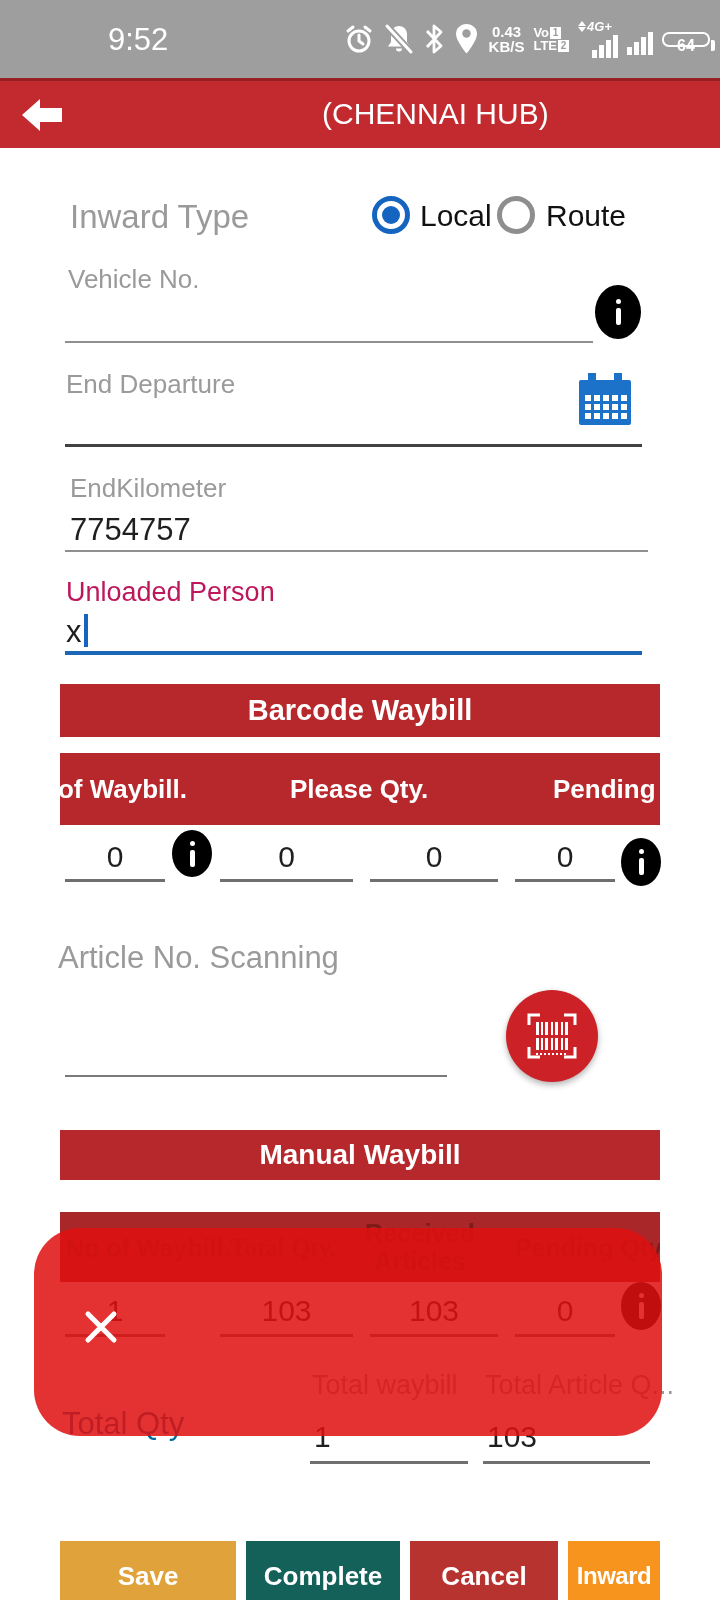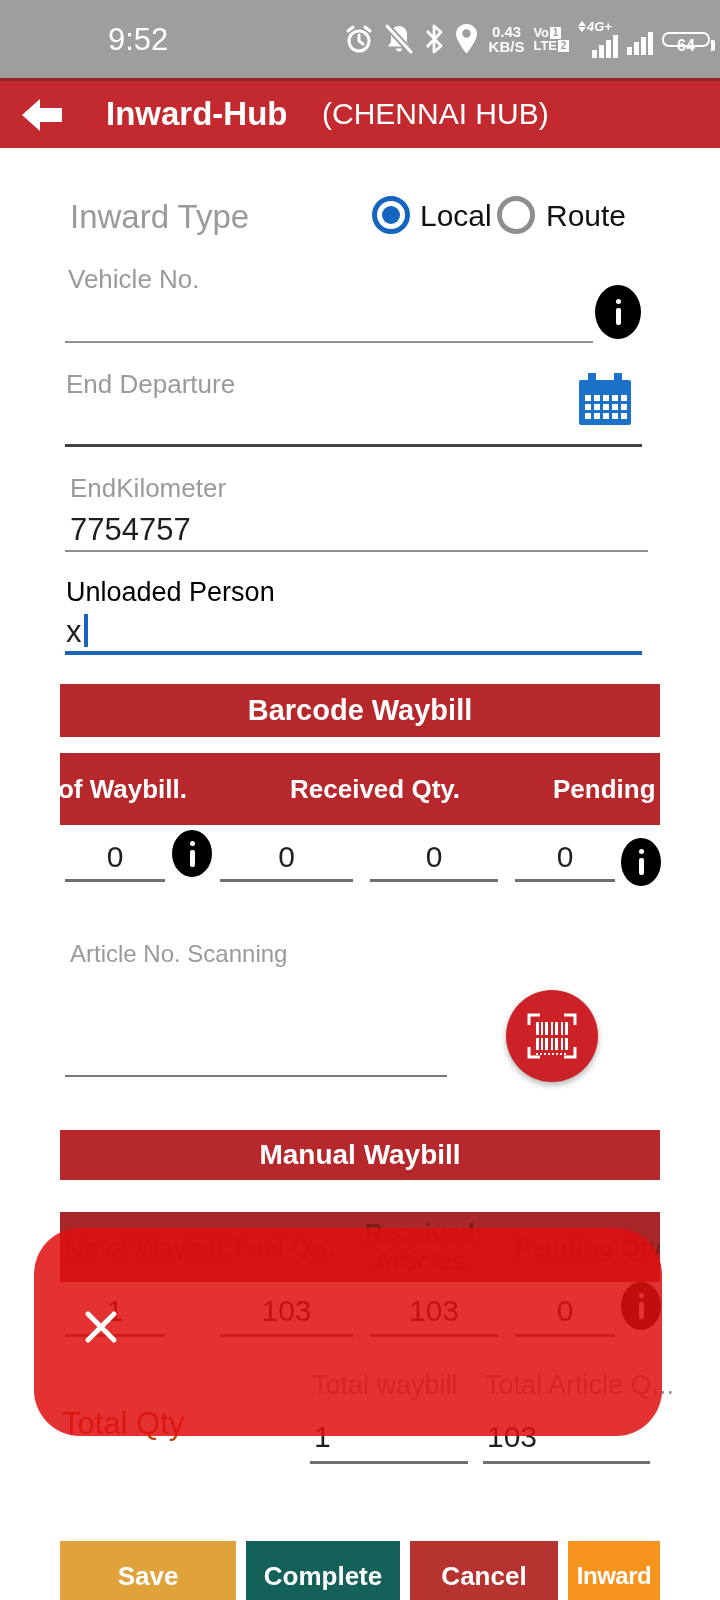--- a/index.html
+++ b/index.html
@@ -151,21 +151,20 @@
       <span class="battery"><span>64</span></span>
     </div>
   </div>
 
   <div id="header">
     <span id="back-btn">
       <svg width="44" height="36" viewBox="0 0 44 36">
           <path fill="#fff" d="M20 2L2 18l18 16v-9h22V11H20V2z"></path>
         </svg>
     </span>
-    <span id="hdr-title">Inward-Hub</span>
     <span id="hdr-sub">(CHENNAI HUB)</span>
   </div>
 
   <span class="lbl" style="left:70px; top:198px; font-size:33px;">Inward Type</span>
   <span class="radio sel" style="left:372px; top:196px;">
       <i></i>
     </span>
   <span class="rlabel" style="left:420px; top:199px;">Local</span>
   <span class="radio unsel" style="left:497px; top:196px;"></span>
   <span class="rlabel" style="left:546px; top:199px;">Route</span>
@@ -201,50 +200,50 @@
           <rect x="45" y="42" width="6" height="6"></rect>
       </g>
     </svg>
   </span>
   <span class="uline" style="left:65px; top:444px; width:577px; height:3px; background:#424242;"></span>
 
   <span class="lbl" style="left:70px; top:473px;">EndKilometer</span>
   <span class="val" style="left:70px; top:512px;">7754757</span>
   <span class="uline" style="left:65px; top:550px; width:583px;"></span>
 
-  <span class="lbl" style="left:66px; top:577px; font-size:27px; color:#000000;">Unloaded Person</span>
+  <span class="lbl" style="left:66px; top:577px; font-size:27px; color:#be185d;">Unloaded Person</span>
   <span class="val" style="left:66px; top:614px;"><span>x</span><span class="cursor"></span></span>
   <span class="uline" style="left:65px; top:651px; width:577px; height:4px; background:#1c67b5;"></span>
 
   <div class="banner" style="top:684px; height:53px; font-size:29px; line-height:53px;">Barcode Waybill</div>
 
   <div class="redband" style="top:753px; height:72px;">
     <span class="bandlbl" style="left:-44px;">No of Waybill.</span>
-    <span class="bandlbl" style="left:230px;">Received Qty.</span>
+    <span class="bandlbl" style="left:230px;">Please Qty.</span>
     <span class="bandlbl" style="left:493px;">Pending Qty.</span>
   </div>
 
   <span class="cellval" style="left:65px; top:840px; width:100px;">0</span>
   <span class="cell-ul" style="left:65px; top:879px; width:100px;"></span>
   <span class="info-icon icol" style="left:172px; top:830px; width:40px; height:47px;">
       <span class="idot"></span>
       <span class="istem"></span>
     </span>
   <span class="cellval" style="left:220px; top:840px; width:133px;">0</span>
   <span class="cell-ul" style="left:220px; top:879px; width:133px;"></span>
   <span class="cellval" style="left:370px; top:840px; width:128px;">0</span>
   <span class="cell-ul" style="left:370px; top:879px; width:128px;"></span>
   <span class="cellval" style="left:515px; top:840px; width:100px;">0</span>
   <span class="cell-ul" style="left:515px; top:879px; width:100px;"></span>
   <span class="info-icon icol" style="left:621px; top:838px; width:40px; height:48px;">
       <span class="idot"></span>
       <span class="istem"></span>
     </span>
 
-  <span class="lbl" style="left:70px; top:940px; font-size:24px;">Article No. Scanning</span>
+  <span class="lbl" style="left:58px; top:940px; font-size:31px;">Article No. Scanning</span>
   <span class="abs" style="left:65px; top:1015px; width:382px; height:58px;"></span>
   <span class="uline" style="left:65px; top:1075px; width:382px; background:#7a7a7a;"></span>
   <div id="scan-btn">
     <svg width="56" height="56" viewBox="0 0 56 56">
       <g stroke="#fff" stroke-width="3" fill="none">
         <path d="M5 17V7h11"></path>
           <path d="M40 7h11v10"></path>
           <path d="M51 39v10H40"></path>
           <path d="M16 49H5V39"></path>
       </g>
@@ -292,21 +291,21 @@
   <span class="cell-ul" style="left:370px; top:1334px; width:128px;"></span>
   <span class="cellval" style="left:515px; top:1294px; width:100px;">0</span>
   <span class="cell-ul" style="left:515px; top:1334px; width:100px;"></span>
   <span class="info-icon icol" style="left:621px; top:1282px; width:40px; height:48px;">
       <span class="idot"></span>
       <span class="istem"></span>
     </span>
 
   <span class="lbl" style="left:312px; top:1370px; font-size:27px;">Total waybill</span>
   <span class="lbl" style="left:485px; top:1370px; font-size:27px;">Total Article Q...</span>
-  <span class="val" style="left:62px; top:1406px; color:#c2410c;">Total Qty</span>
+  <span class="val" style="left:62px; top:1406px; color:#0369a1;">Total Qty</span>
   <span class="cellval" style="left:310px; top:1420px; width:90px; text-align:left; padding-left:4px;">1</span>
   <span class="cell-ul" style="left:310px; top:1461px; width:158px;"></span>
   <span class="cellval" style="left:483px; top:1420px; width:110px; text-align:left; padding-left:4px;">103</span>
   <span class="cell-ul" style="left:483px; top:1461px; width:167px;"></span>
 
   <div id="toast">
     <span id="toast-x">
       <svg width="38" height="38" viewBox="0 0 38 38">
           <path d="M6 6L32 32M32 6L6 32" stroke="#fff" stroke-width="5" stroke-linecap="round"></path>
         </svg>

